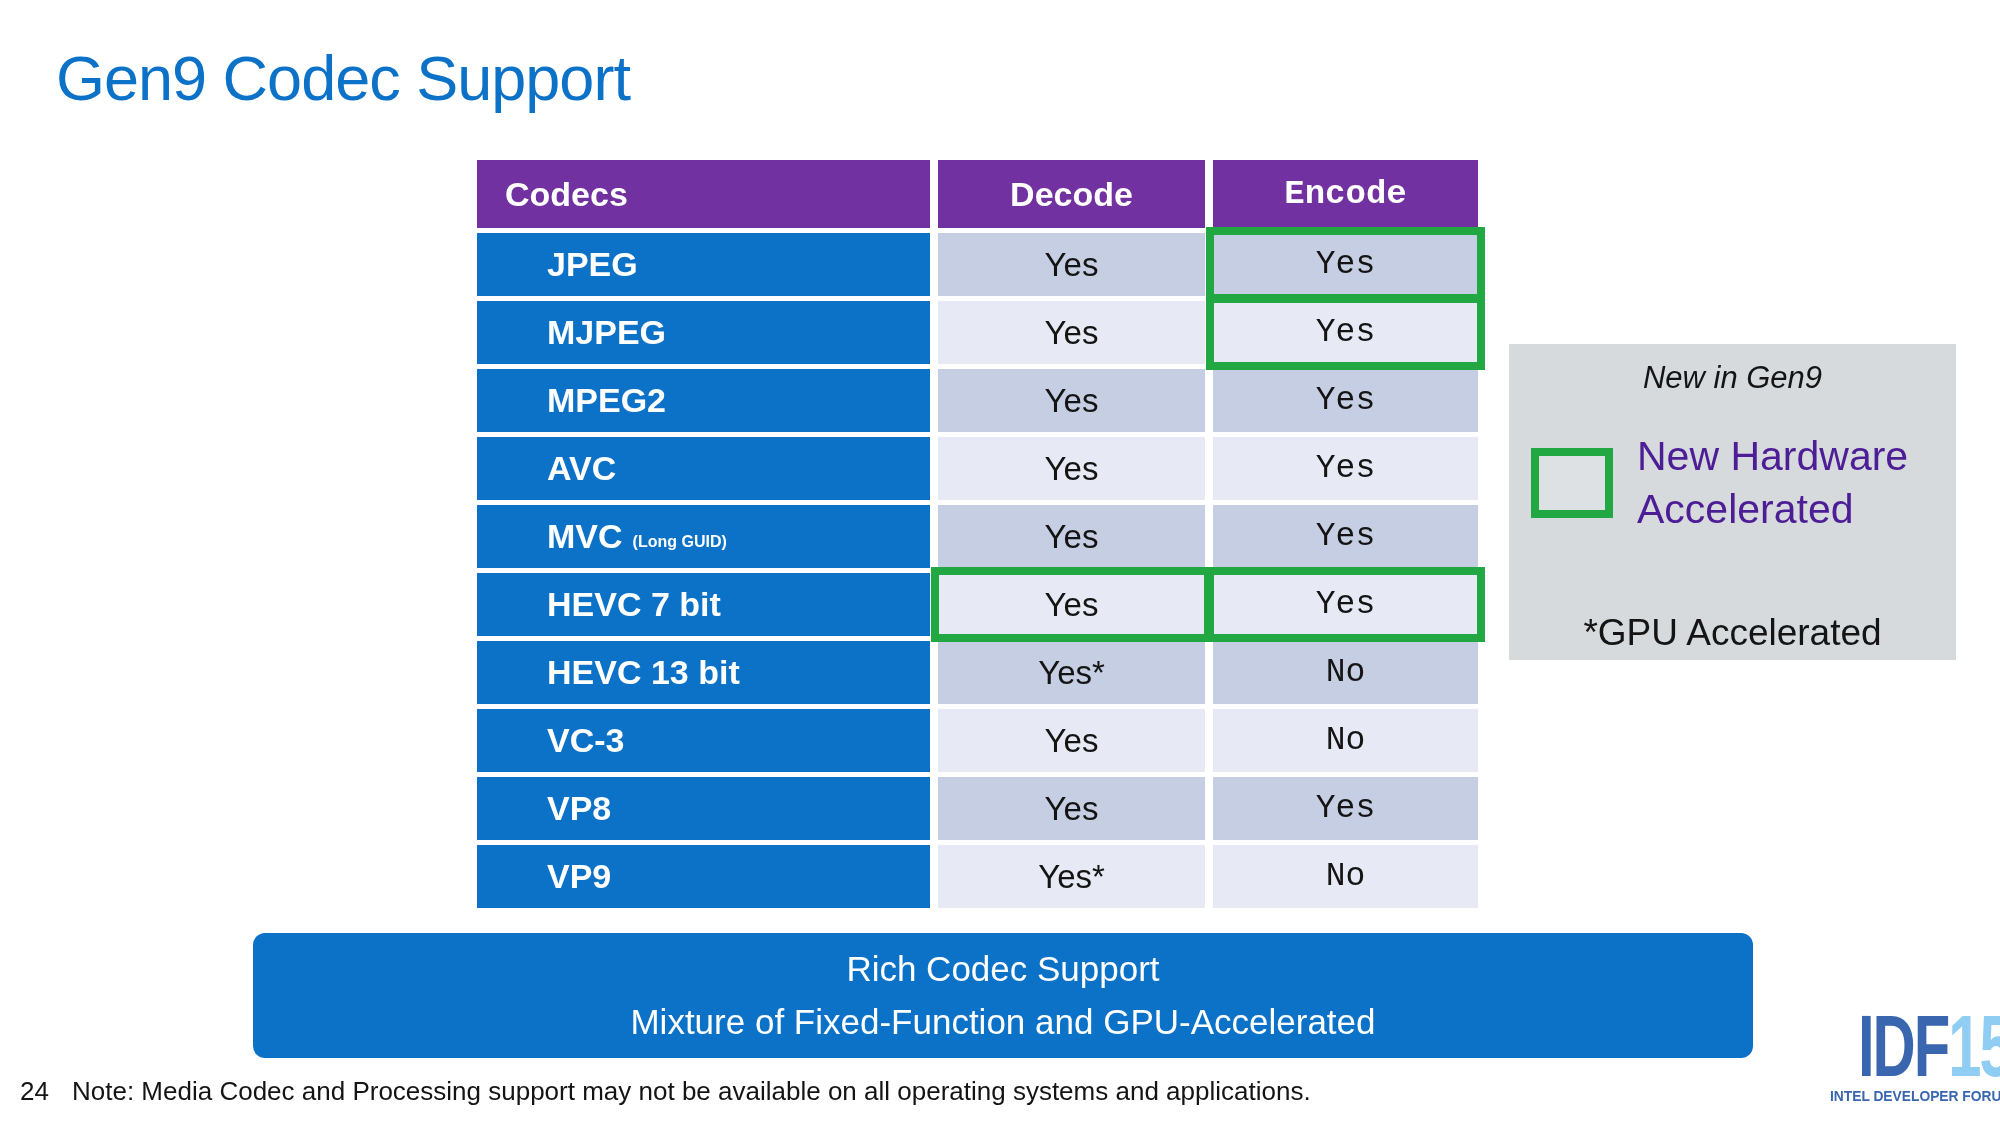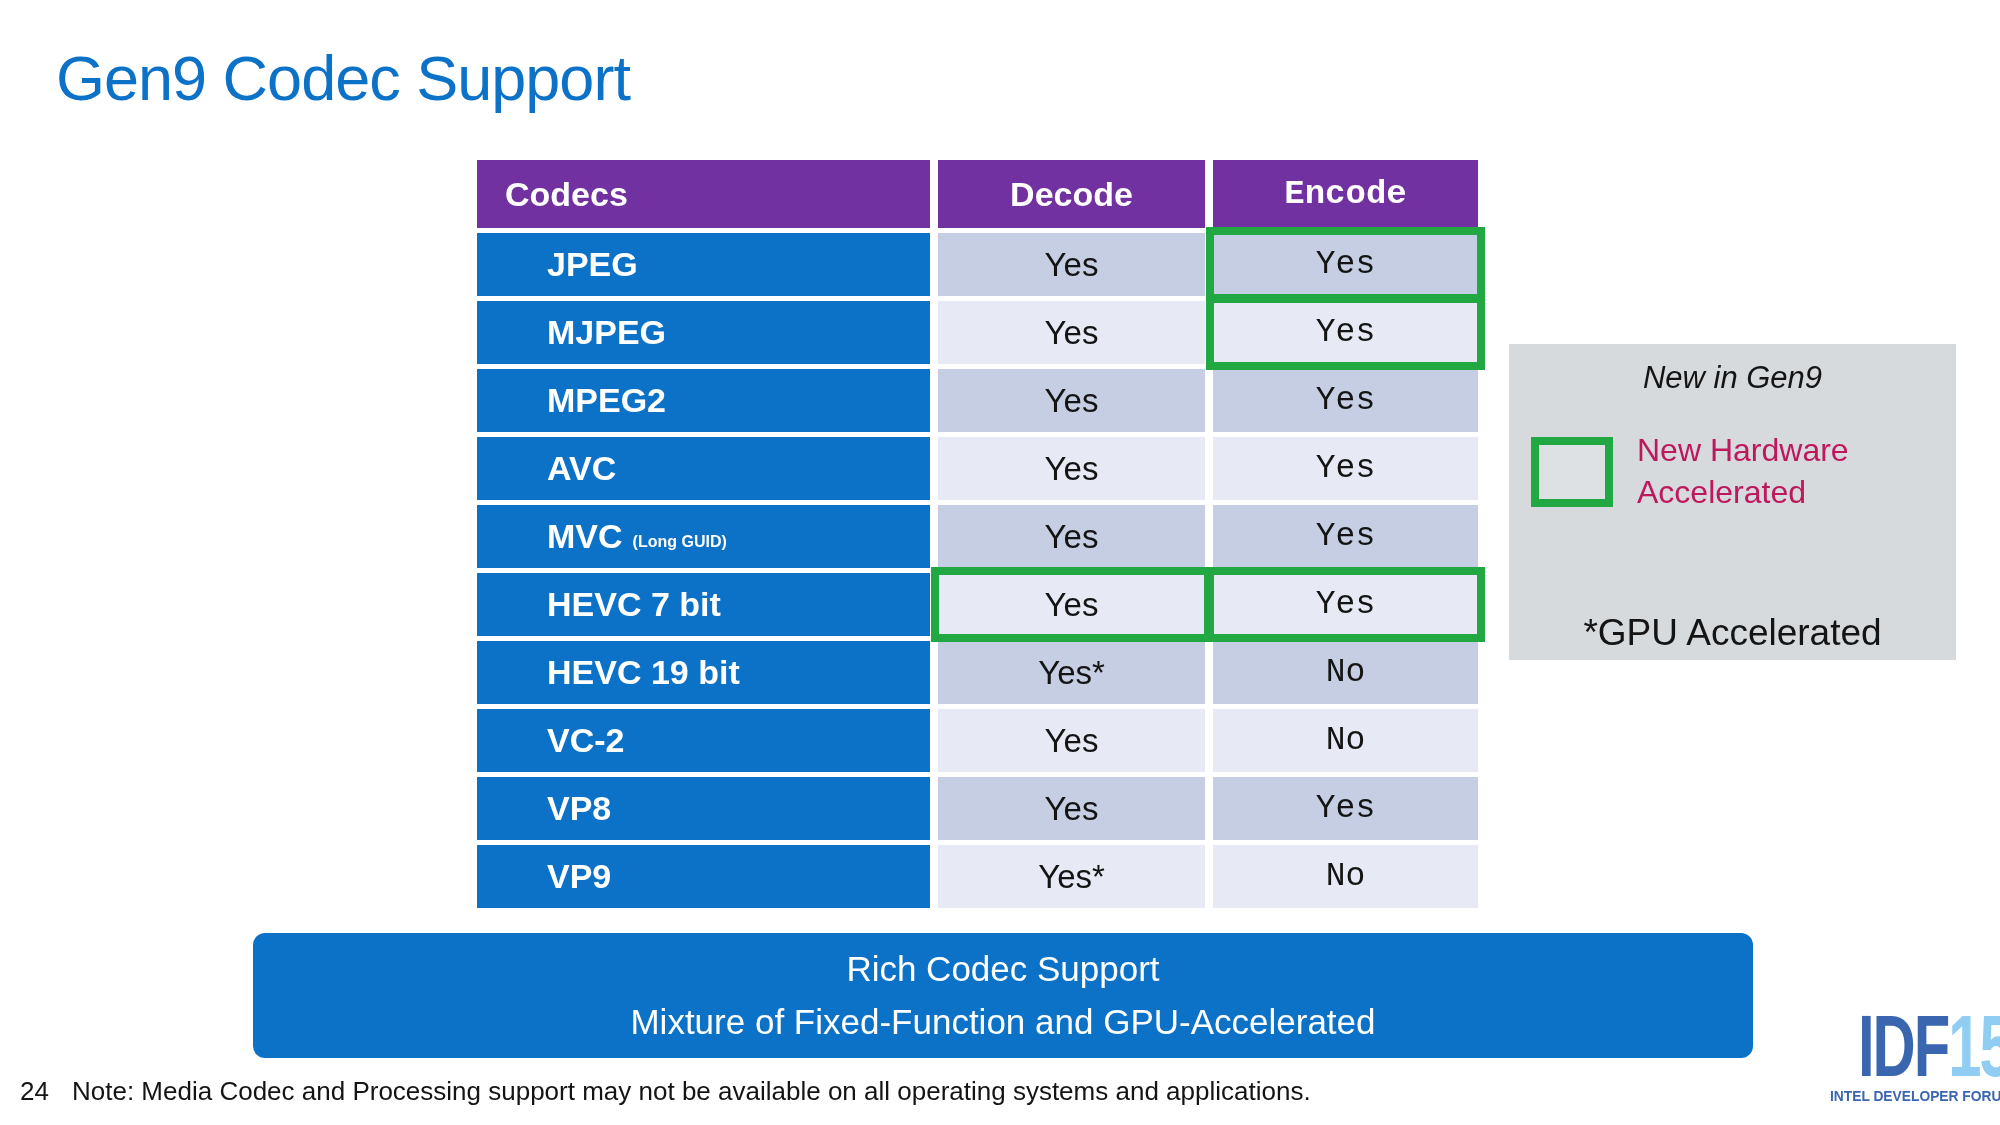--- a/index.html
+++ b/index.html
@@ -50,21 +50,21 @@
   }
   .legend-title{
     text-align:center;font-style:italic;font-size:31px;color:#141414;
     margin-top:16px;
   }
   .legend-row{display:flex;align-items:center;margin:34px 0 0 22px;}
   .legend-swatch{
     width:66px;height:54px;border:8px solid #22A843;background:#DDE1E4;
     flex:0 0 auto;
   }
-  .legend-label{font-size:32px;color:#be185d;line-height:1.3;margin-left:24px;width:300px;}
+  .legend-label{font-size:41px;color:#4c1d95;line-height:1.3;margin-left:24px;width:300px;}
   .gpu-note{
     position:absolute;left:1509px;top:612px;width:447px;text-align:center;
     font-size:37px;color:#141414;
   }
 
   
   .banner{
     position:absolute;left:253px;top:933px;width:1500px;height:125px;
     background:#0C72C8;border-radius:12px;color:#ffffff;
     display:flex;flex-direction:column;justify-content:center;align-items:center;
@@ -142,28 +142,28 @@
         </div>
         <div class="trow row-light">
           <div class="cell ccell col-codec">
             <span>HEVC 7 bit</span>
           </div>
           <div class="cell vcell col-decode hl">Yes</div>
           <div class="cell vcell col-encode hl">Yes</div>
         </div>
         <div class="trow row-dark">
           <div class="cell ccell col-codec">
-            <span>HEVC 19 bit</span>
+            <span>HEVC 13 bit</span>
           </div>
           <div class="cell vcell col-decode">Yes*</div>
           <div class="cell vcell col-encode">No</div>
         </div>
         <div class="trow row-light">
           <div class="cell ccell col-codec">
-            <span>VC-2</span>
+            <span>VC-3</span>
           </div>
           <div class="cell vcell col-decode">Yes</div>
           <div class="cell vcell col-encode">No</div>
         </div>
         <div class="trow row-dark">
           <div class="cell ccell col-codec">
             <span>VP8</span>
           </div>
           <div class="cell vcell col-decode">Yes</div>
           <div class="cell vcell col-encode">Yes</div>

